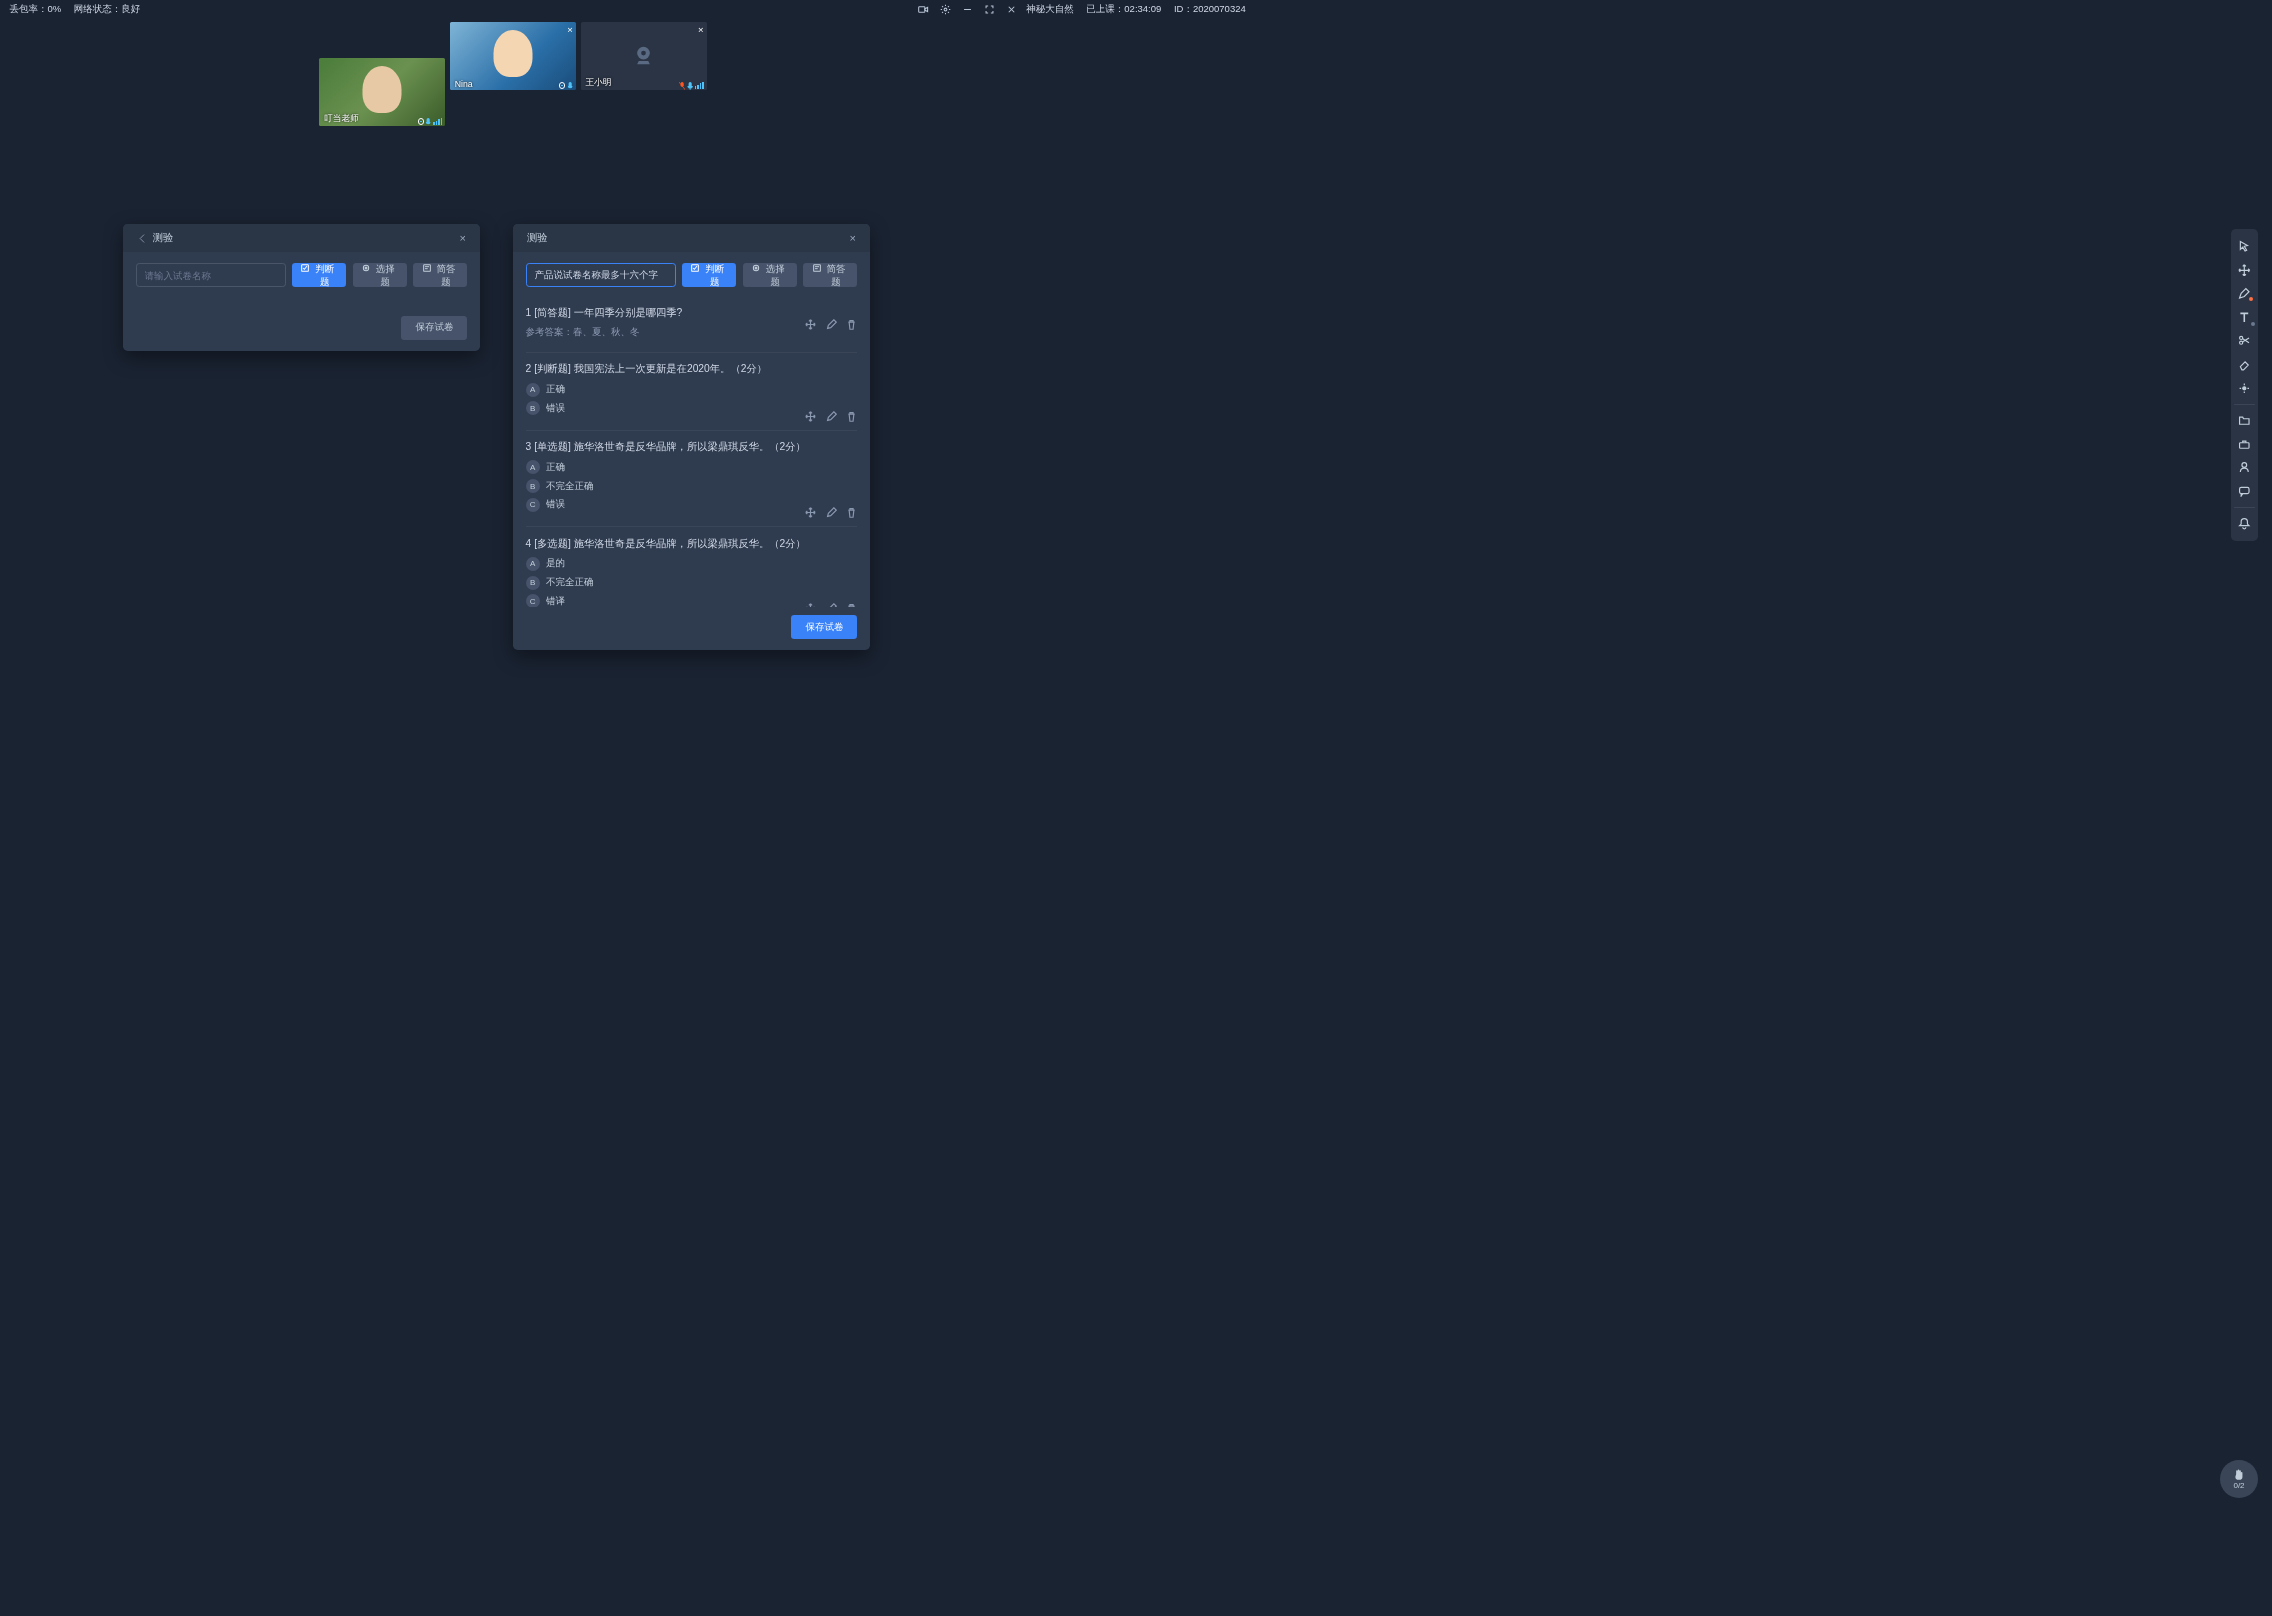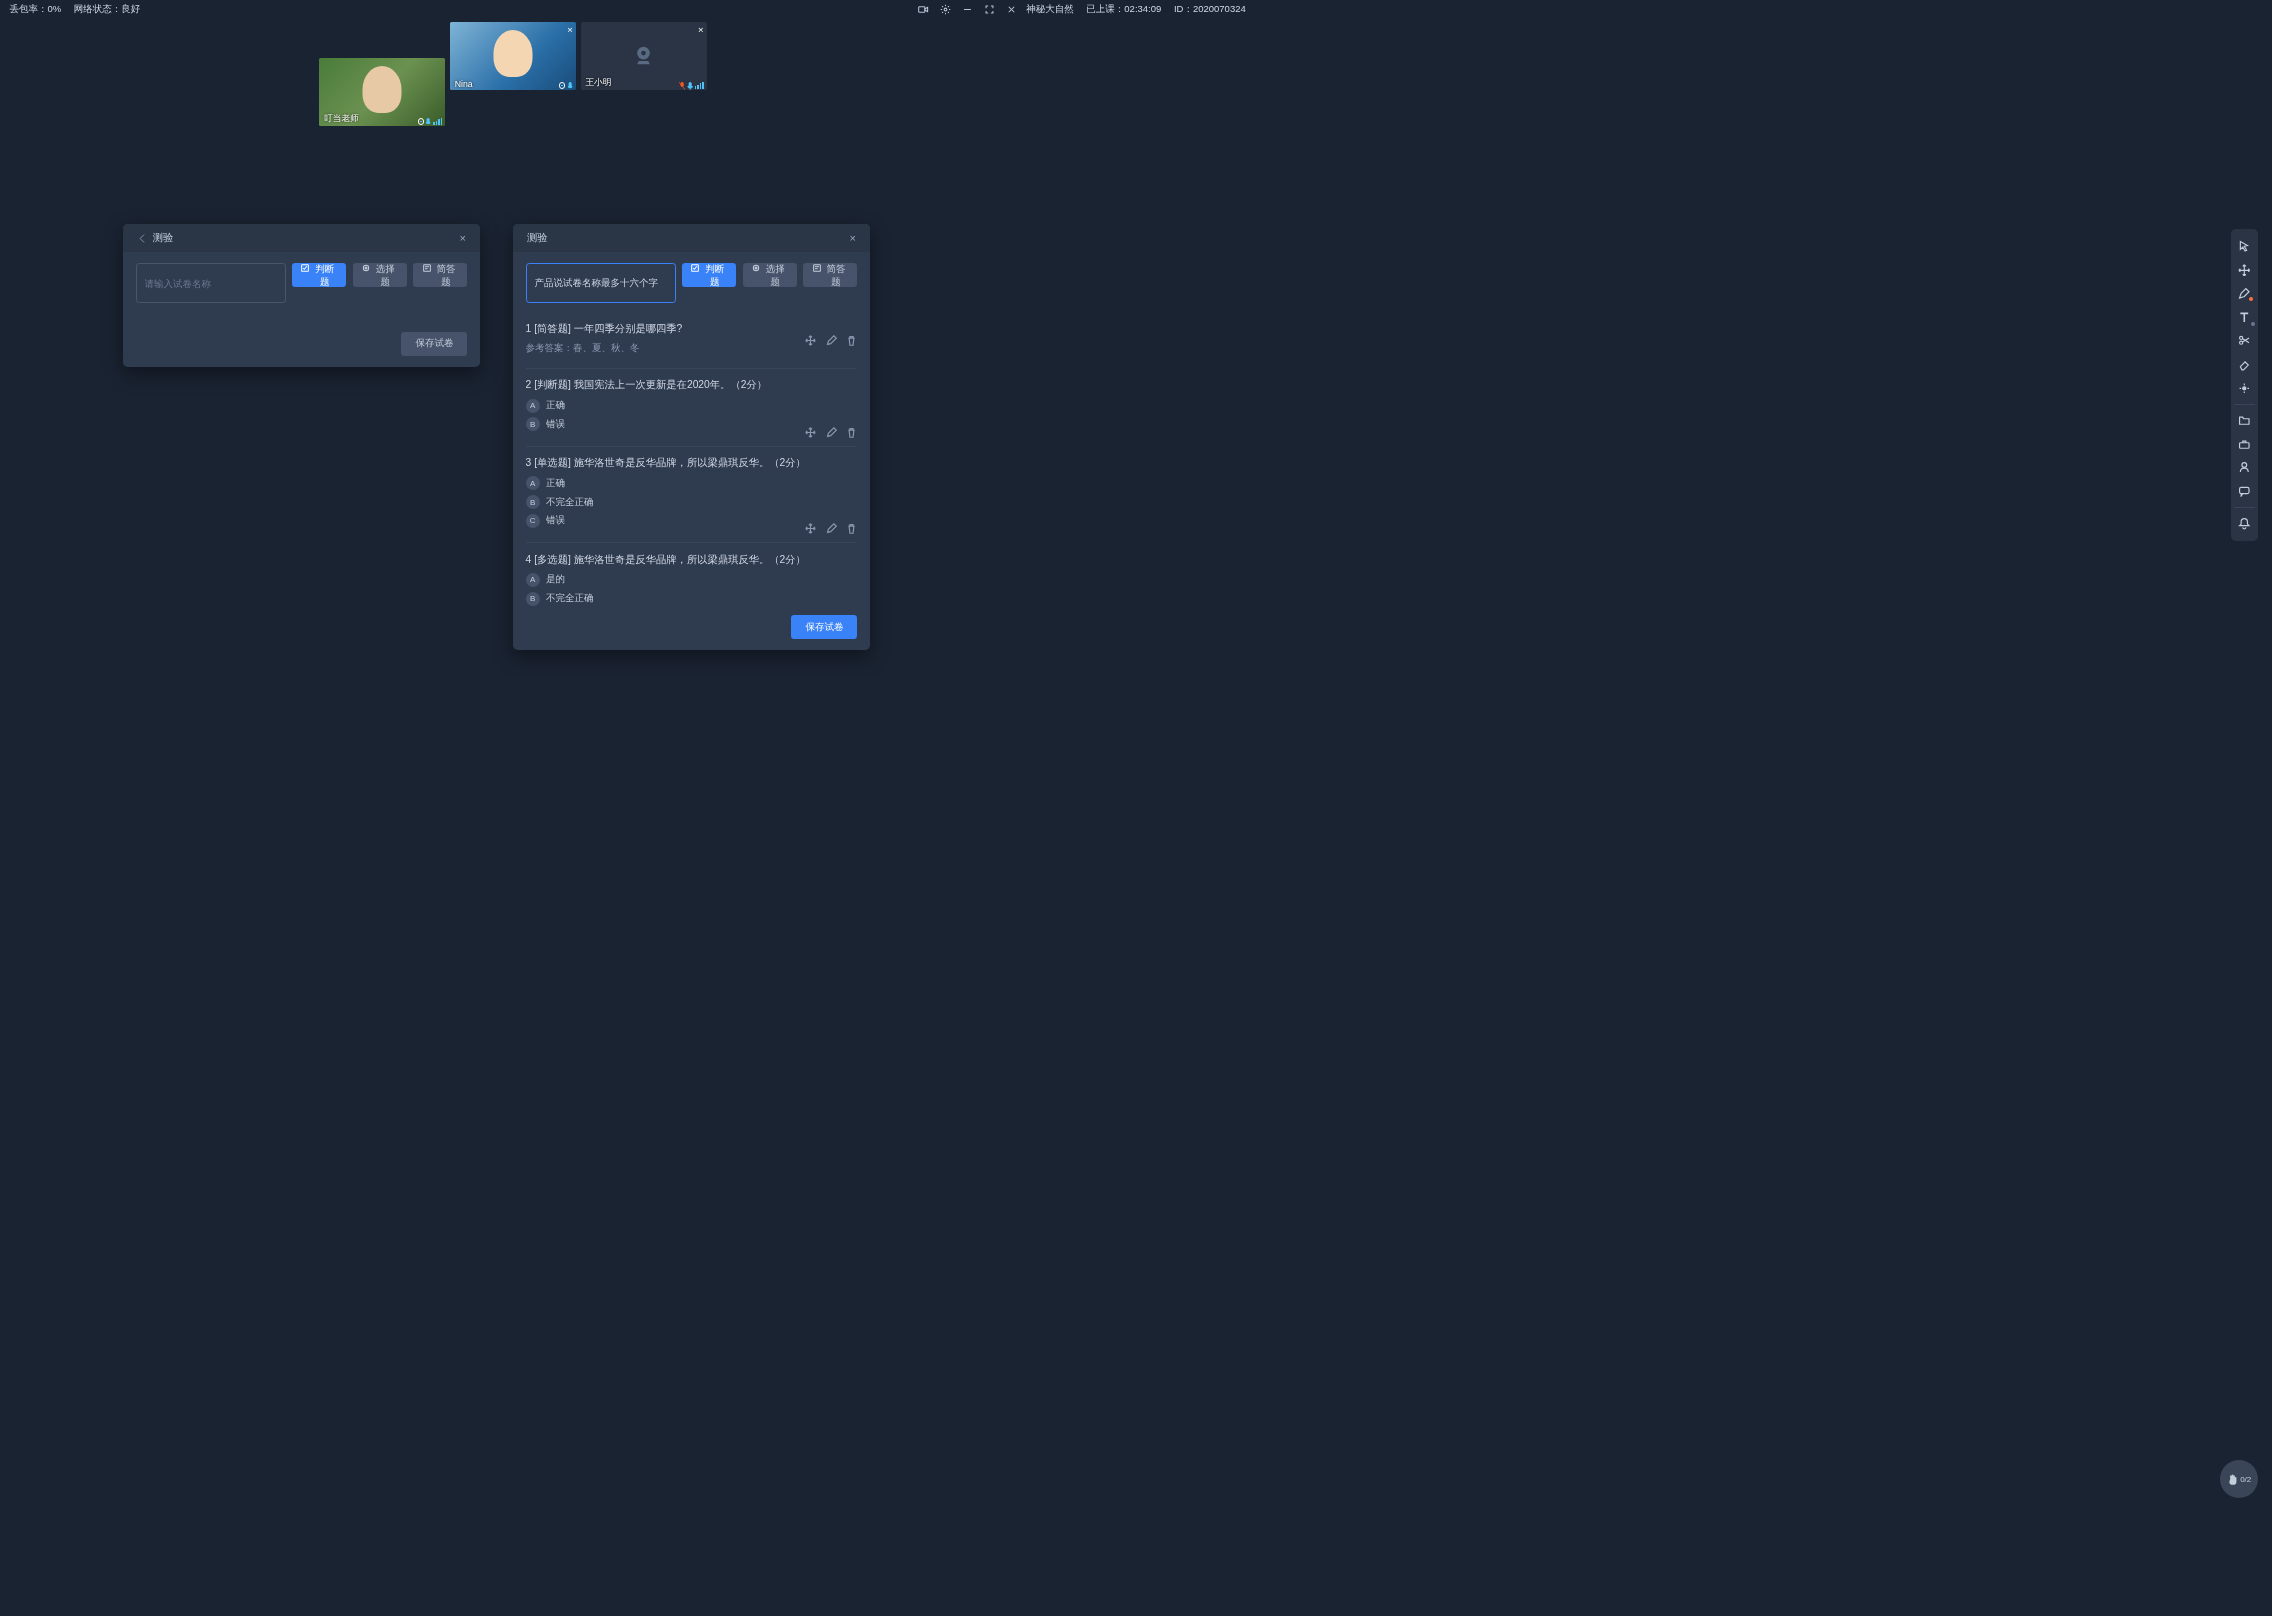--- a/index.html
+++ b/index.html
@@ -107,21 +107,21 @@
 .panel-header .back { width:11px; height:11px; margin-right:4.7px; cursor:pointer; }
 .panel-header .back svg { stroke:#9aa8be; fill:none; }
 .panel-header .title { font-size: 10.3px; color:#c2ceda; }
 .panel-header .close { margin-left: auto; cursor:pointer; font-size:11px; color:#9aa8be; }
 
 .panel-body { padding: 11px 12.6px; flex:1; overflow-y:auto; }
 .panel-footer { padding: 8px 12.6px 11px; display:flex; justify-content:flex-end; }
 
 .control-row { display:flex; gap:6.3px; margin-bottom:9.5px; }
 .name-input {
-  flex:1; height:40px; background: transparent;
+  flex:1; height:24px; background: transparent;
   border:0.8px solid #4a5668; border-radius:3.2px; padding:0 8px;
   color:#d0d8e6; font-size:9.5px;
 }
 .name-input::placeholder { color:#6a7890; }
 .name-input.filled { border-color:#3a82f7; color:#d0d8e6; }
 
 .btn {
   height:24px; padding:0 9.5px; border:none; border-radius:3.2px;
   font-size:9.5px; cursor:pointer; display:inline-flex; align-items:flex-start; gap:3.2px;
 }
@@ -173,21 +173,21 @@
   cursor:pointer; border-radius:3.2px; position:relative;
 }
 .tool svg { width:12.6px; height:12.6px; stroke:#c2ceda; fill:none; stroke-width:1.5; }
 .tool.sep { height:0.8px; background:#3a4658; margin:3.2px 1.6px; width:20.5px; cursor:default; }
 .tool .dot { position:absolute; bottom:3.2px; right:3.2px; width:4px; height:4px; border-radius:50%; background:#ff7043; }
 .tool .dot.gray { background:#6a7890; bottom:2.4px; right:1.6px; }
 
 .hand-btn {
   position:absolute; right:14px; bottom:118px;
   width:38px; height:38px; border-radius:50%; background:#3a4658;
-  display:flex; flex-direction:row; align-items:center; justify-content:center;
+  display:flex; flex-direction:column; align-items:center; justify-content:center;
   cursor:pointer; color:#c2ceda; font-size:8px; gap:0.8px;
 }
 .hand-btn svg { width:12.6px; height:12.6px; fill:#c2ceda; }
 
 .panel-body::-webkit-scrollbar { width:4.7px; }
 .panel-body::-webkit-scrollbar-thumb { background:#4a5668; border-radius:2.4px; }
 .panel-body::-webkit-scrollbar-track { background:transparent; }
 </style>
 </head>
 <body>

